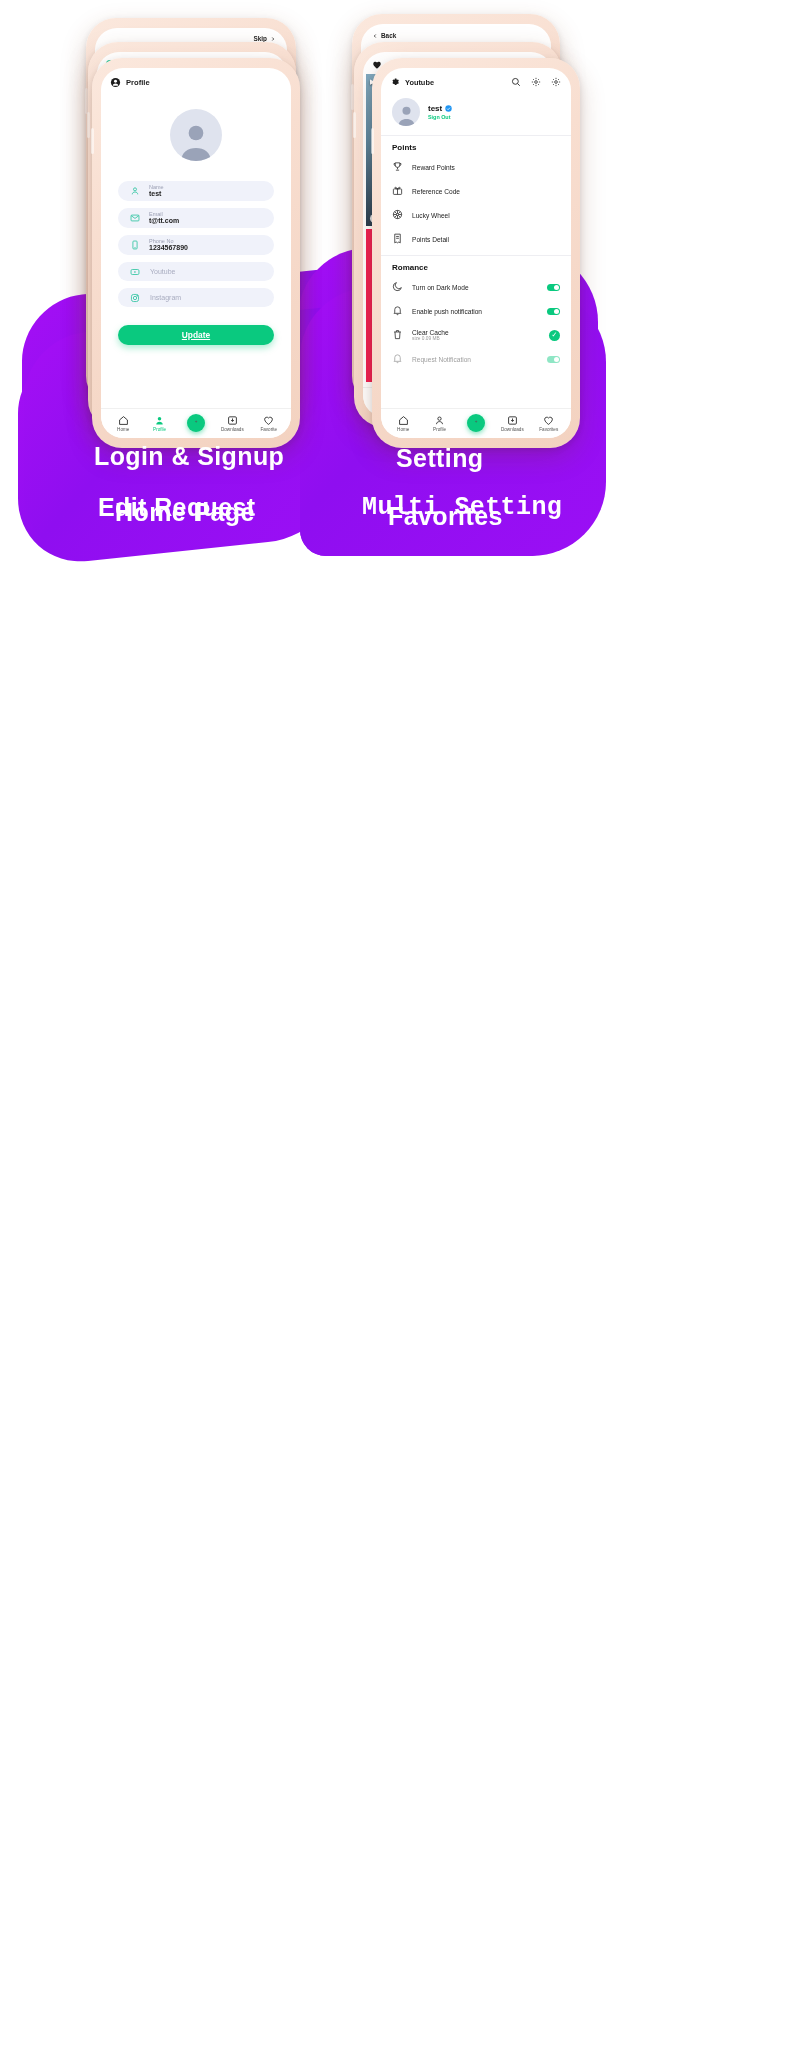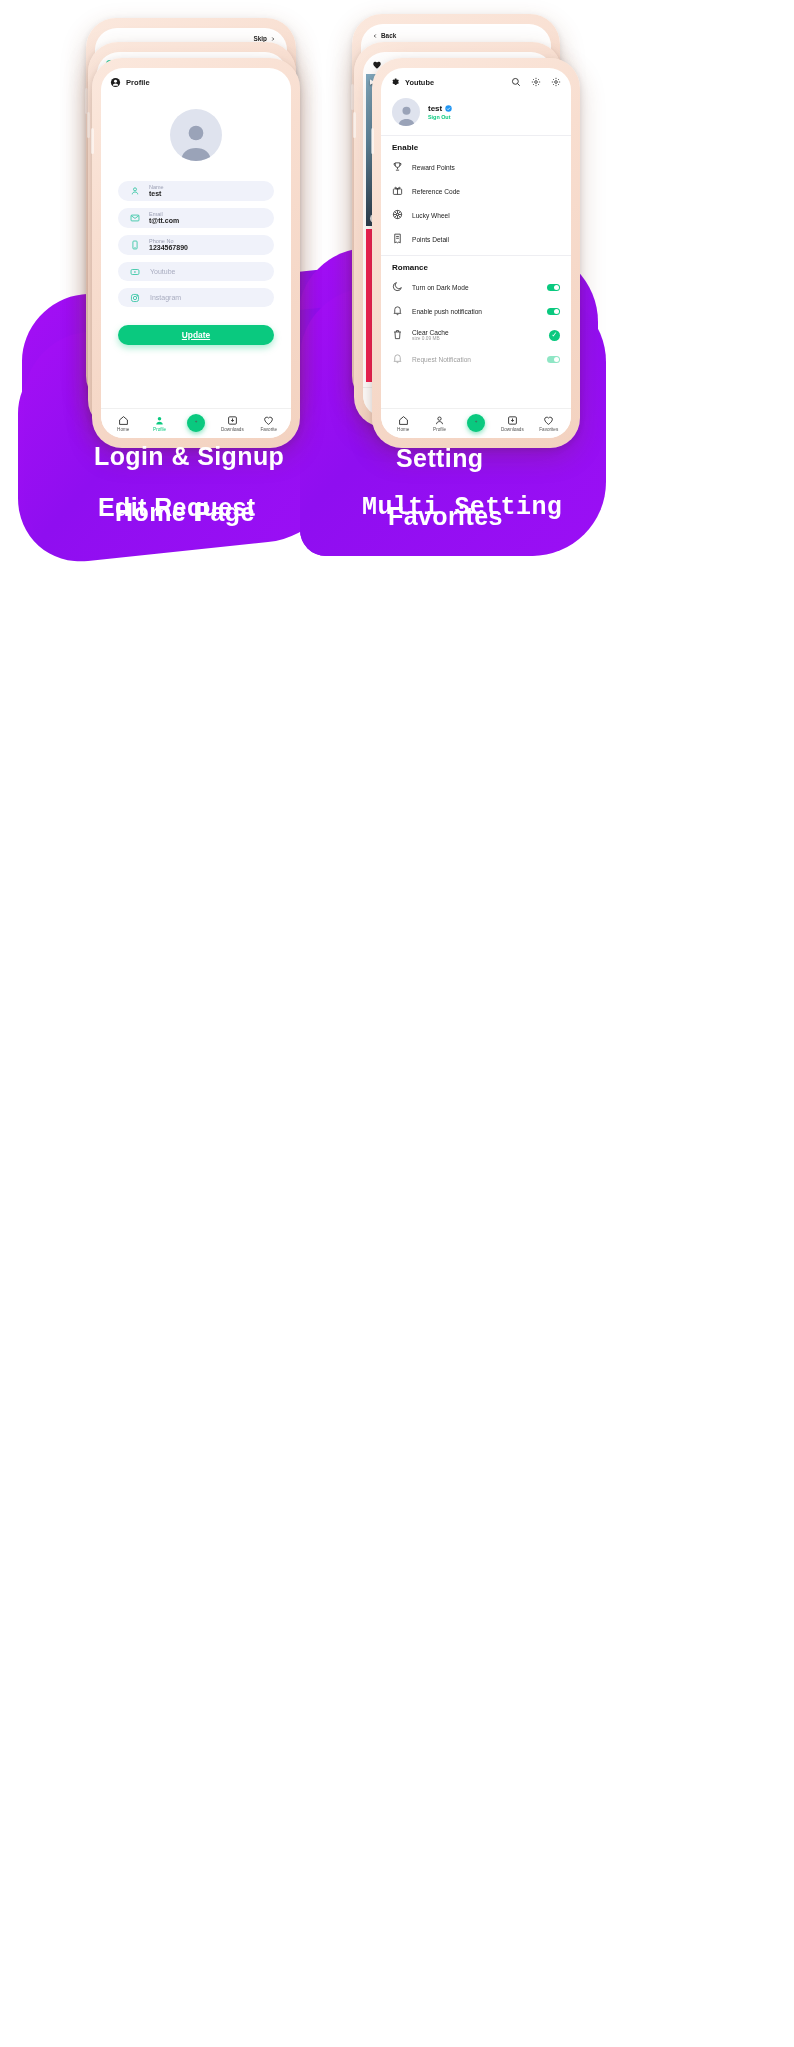--- a/index.html
+++ b/index.html
@@ -767,21 +767,21 @@
               <svg width="7" height="7" viewBox="0 0 24 24" fill="#2196f3">
                   <circle cx="12" cy="12" r="11"></circle>
                   <polyline points="7 12.4 10.6 16 17 9.2" fill="none" stroke="#fff" stroke-width="2.6"></polyline>
                 </svg>
             </span>
           </div>
           <div style="font-size:5.4px;color:#0ac97f;font-weight:bold;margin-top:1px;">Sign Out</div>
         </div>
       </div>
 
-      <div class="sechead">Enable</div>
+      <div class="sechead">Points</div>
       <div class="srow">
         <span class="si">
             <svg width="11" height="11" viewBox="0 0 24 24" fill="none" stroke="#333" stroke-width="1.8">
               <path d="M7 4h10v5a5 5 0 0 1-10 0z"></path>
               <path d="M7 5.5H4.5v1.5a3 3 0 0 0 3 3M17 5.5h2.5V7a3 3 0 0 1-3 3"></path>
               <line x1="12" y1="14" x2="12" y2="18"></line>
               <line x1="8.5" y1="20" x2="15.5" y2="20"></line>
             </svg>
           </span>
         <span class="sl">Reward Points</span>

